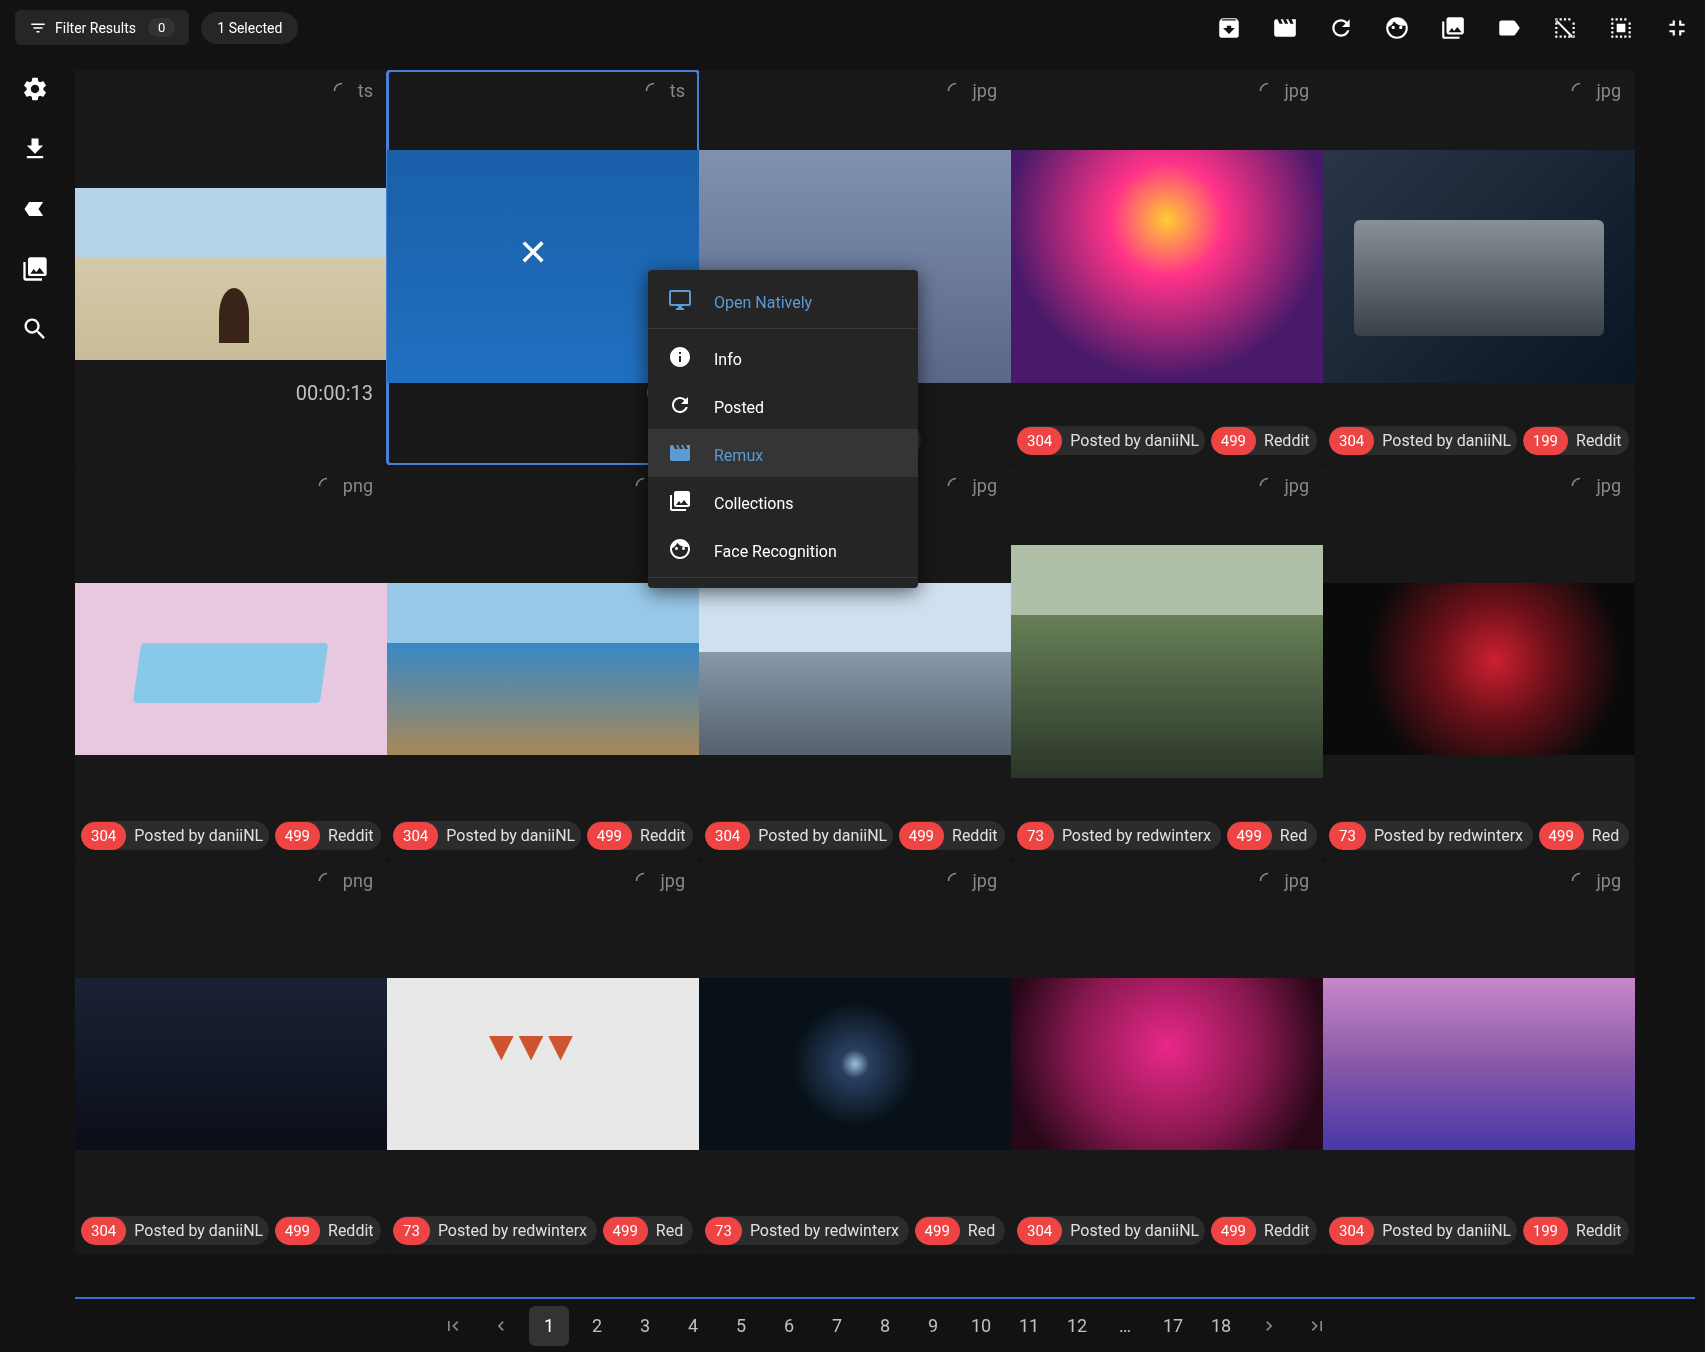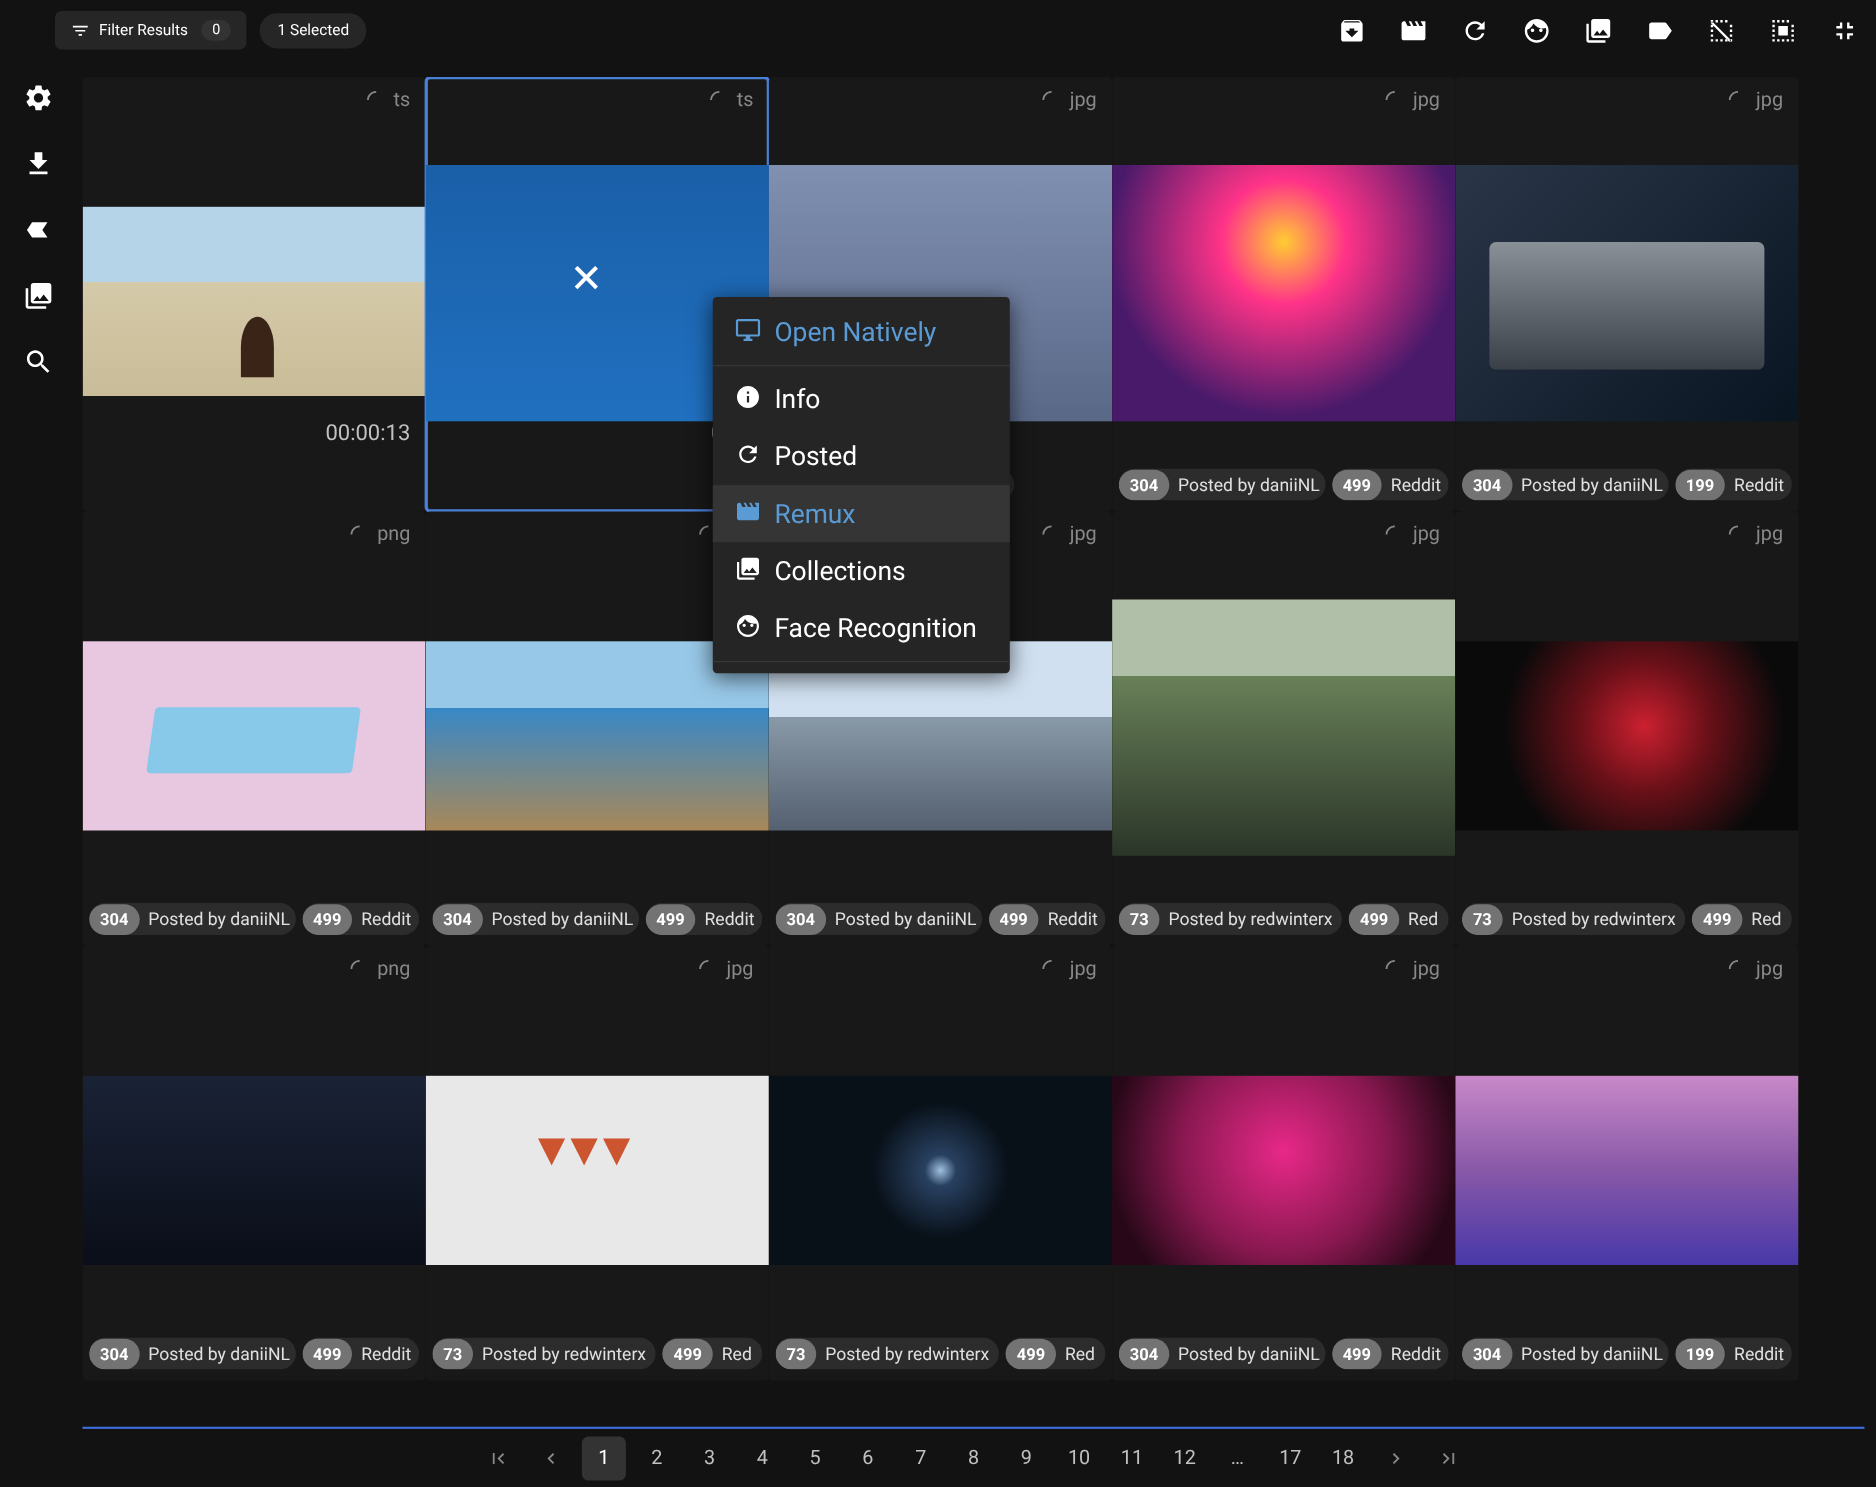--- a/index.html
+++ b/index.html
@@ -38,21 +38,20 @@
 
 .toolbar {
   position: absolute;
   left: 0;
   top: 0;
   right: 0;
   height: 55px;
   display: flex;
   align-items: center;
   padding: 0 15px 0 15px;
-  margin-left: 35px;
 }
 .filter-btn {
   display: flex;
   align-items: center;
   background: #262626;
   border-radius: 6px;
   padding: 8px 14px;
   gap: 8px;
   cursor: pointer;
 }
@@ -152,26 +151,26 @@
   white-space: nowrap;
 }
 .badge-pair {
   display: flex;
   background: #2c2c2c;
   border-radius: 18px;
   overflow: hidden;
   align-items: center;
 }
 .badge-num {
-  background: #737373;
+  background: #ef4444;
   color: #fff;
   padding: 5px 10px;
   font-size: 15px;
   border-radius: 18px;
-  font-weight: 700;
+  font-weight: 400;
 }
 .badge-text {
   padding: 5px 10px 5px 8px;
   font-size: 16px;
   color: #e0e0e0;
 }
 
 
 .context-menu {
   position: absolute;
@@ -179,25 +178,25 @@
   top: 270px;
   width: 270px;
   background: #252525;
   border-radius: 4px;
   box-shadow: 0 4px 20px rgba(0,0,0,0.6);
   padding: 6px 0;
   z-index: 100;
 }
 .menu-item {
   display: flex;
-  align-items: flex-start;
+  align-items: flex-end;
   padding: 12px 20px;
-  gap: 12px;
+  gap: 22px;
   cursor: pointer;
-  font-size: 24px;
+  font-size: 16px;
 }
 .menu-item.active-native { color: #5b9bd5; }
 .menu-item.hovered { background: #353535; color: #5b9bd5; }
 .menu-item.archive { color: #e09040; }
 .menu-item svg { width: 24px; height: 24px; fill: currentColor; flex-shrink: 0; }
 .menu-item .chevron { margin-left: auto; }
 .menu-sep { height: 1px; background: #3a3a3a; margin: 4px 0; }
 
 
 .art-beach { background: linear-gradient(to bottom, #b5d4e8 40%, #d4c9a8 40%, #c9bc98); position: relative; }

